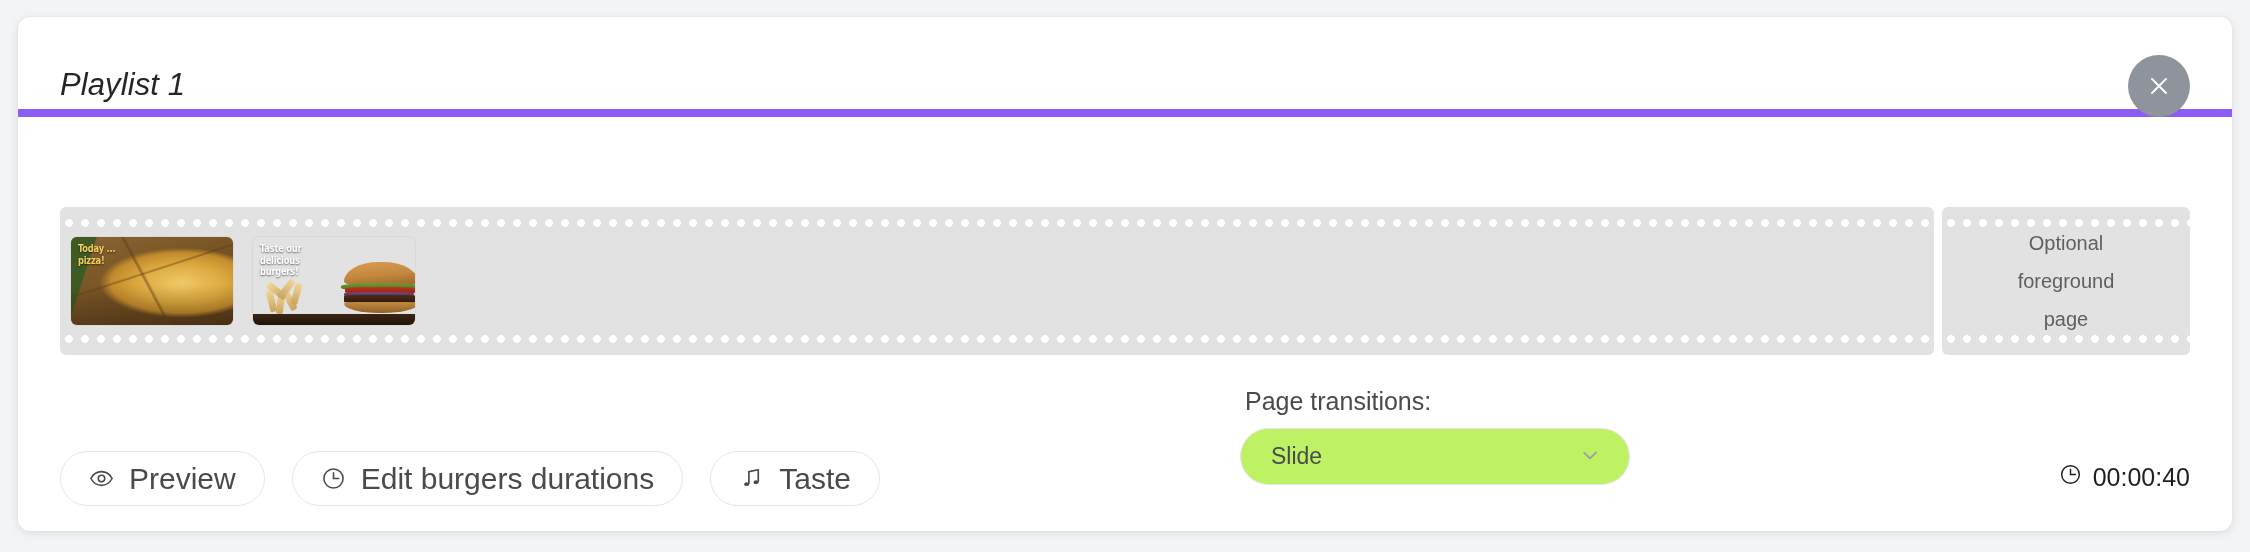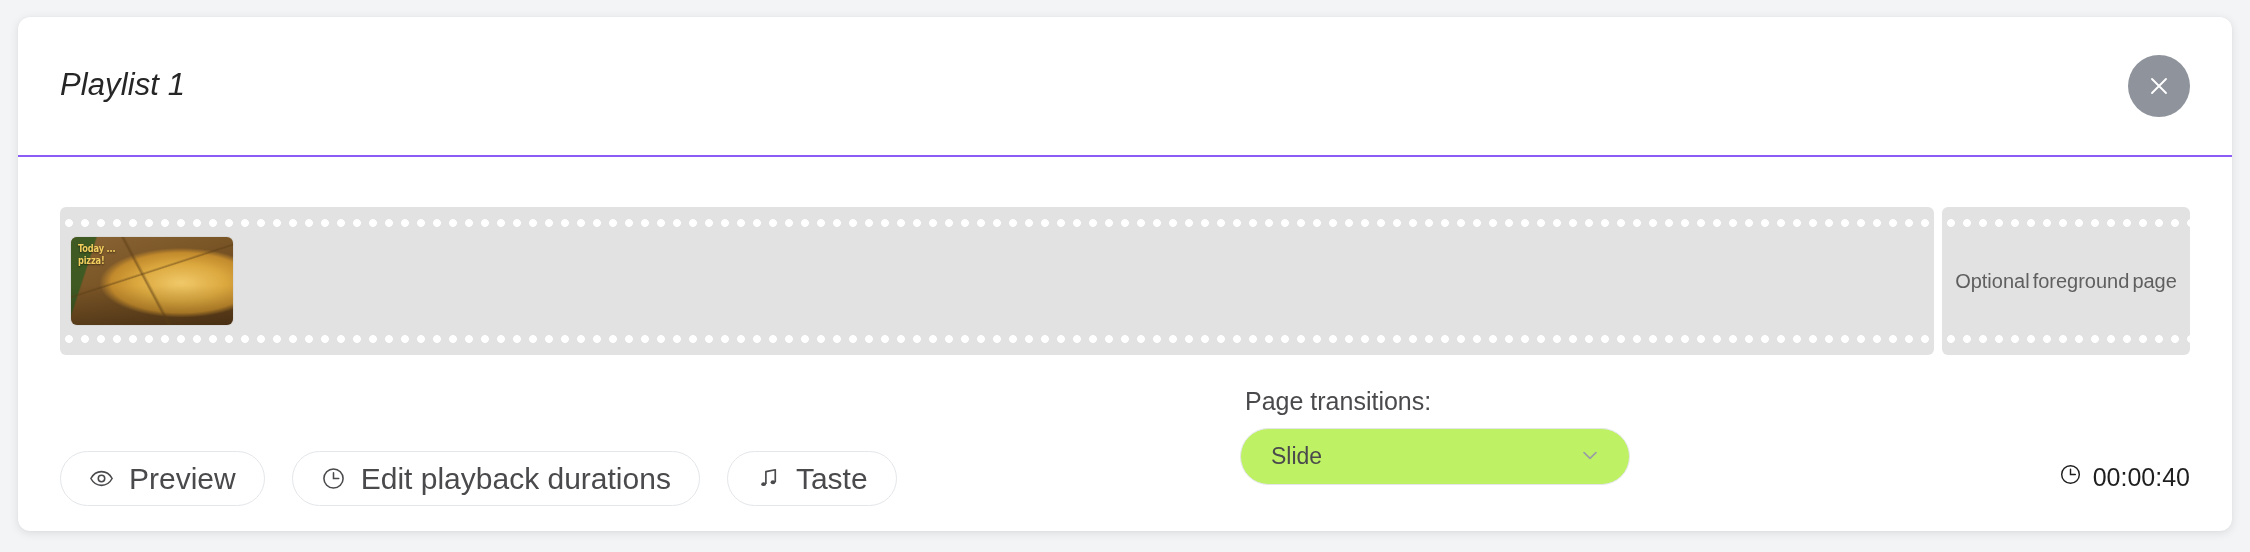--- a/index.html
+++ b/index.html
@@ -21,22 +21,22 @@
     height: 514px;
     background: #ffffff;
     border-radius: 12px;
     box-shadow: 0 2px 10px rgba(0,0,0,0.10), 0 0 1px rgba(0,0,0,0.08);
     overflow: hidden;
   }
 
   
   .header {
     position: relative;
-    height: 140px;
-    border-bottom: 2px solid #8b5cf6;
+    height: 100px;
+    border-bottom: 8px solid #8b5cf6;
   }
   .header-title {
     position: absolute;
     left: 42px;
     top: 50px;
     font-size: 31px;
     font-style: italic;
     font-weight: 400;
     color: #262626;
     letter-spacing: .1px;
@@ -203,23 +203,24 @@
     position: absolute; left: 0; right: 0; bottom: 0; height: 13%;
     background: linear-gradient(180deg, #3a2514 0%, #20140a 100%);
   }
 
   
   .aux-label {
     position: absolute;
     left: 14px; right: 14px;
     top: 26px; bottom: 26px;
     display: flex;
+    flex-direction: column;
     align-items: center;
     justify-content: center;
-    gap: 3px;
+    gap: 11px;
     color: #5f5f5f;
     font-size: 20px;
     line-height: 27px;
     text-align: center;
   }
 
   
   .footer {
     position: absolute;
     left: 0; right: 0;
@@ -321,20 +322,44 @@
       <div class="perf bottom"></div>
 
       <div class="thumbs">
 
         <div class="thumb">
           <div class="art-pizza"></div>
           <div class="thumb-caption" style="color:#f2cf5e">Today ...
 pizza!</div>
         </div>
 
+        <div class="thumb">
+          <div class="art-burger">
+            <div class="board"></div>
+            <div class="fries">
+              <div class="fry" style="left:2px;  bottom:2px;  transform:rotate(-14deg)"></div>
+              <div class="fry" style="left:11px; bottom:0px;  transform:rotate(6deg)"></div>
+              <div class="fry" style="left:20px; bottom:3px;  transform:rotate(-28deg)"></div>
+              <div class="fry" style="left:7px;  bottom:12px; transform:rotate(-52deg)"></div>
+              <div class="fry" style="left:17px; bottom:14px; transform:rotate(38deg)"></div>
+              <div class="fry" style="left:27px; bottom:9px;  transform:rotate(16deg)"></div>
+            </div>
+            <div class="burger-stack">
+              <div class="bun-top"></div>
+              <div class="lettuce"></div>
+              <div class="tomato"></div>
+              <div class="onion"></div>
+              <div class="patty"></div>
+              <div class="bun-bottom"></div>
+            </div>
+          </div>
+          <div class="thumb-caption" style="color:#ffffff">Taste our
+delicious
+burgers!</div>
+        </div>
 
       </div>
     </div>
 
     <div class="filmstrip aux">
       <div class="perf top"></div>
       <div class="perf bottom"></div>
       <div class="aux-label">
         <span>Optional</span>
         <span>foreground</span>
@@ -358,21 +383,21 @@
         <span>Preview</span>
       </button>
 
       <button class="pill-btn">
         <span>
           <svg width="25" height="25" viewBox="0 0 24 24">
             <circle cx="12" cy="12" r="9.2" fill="none" stroke="#4a4a4d" stroke-width="1.5"></circle>
             <path d="M12 6.6V12h5" fill="none" stroke="#4a4a4d" stroke-width="1.5" stroke-linecap="round"></path>
           </svg>
         </span>
-        <span>Edit playback durations</span>
+        <span>Edit burgers durations</span>
       </button>
 
       <button class="pill-btn">
         <span>
           <svg width="25" height="25" viewBox="0 0 24 24">
             <path d="M9.5 17.2V5.4l9-1.8v11.8" fill="none" stroke="#4a4a4d" stroke-width="1.6" stroke-linejoin="round"></path>
             <ellipse cx="7.3" cy="17.4" rx="2.3" ry="1.9" fill="#4a4a4d"></ellipse>
             <ellipse cx="16.3" cy="15.5" rx="2.3" ry="1.9" fill="#4a4a4d"></ellipse>
           </svg>
         </span>

